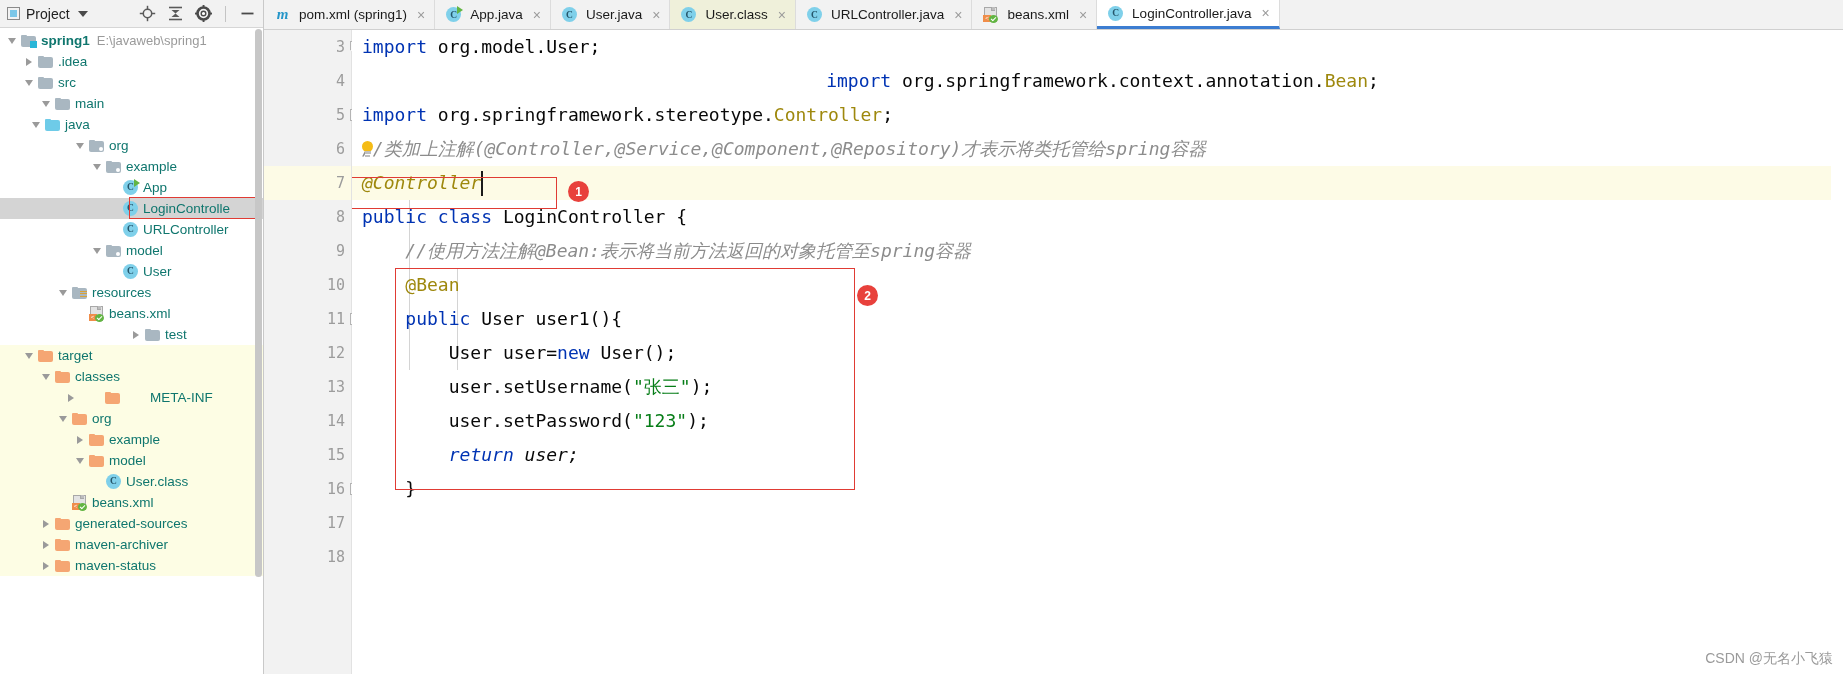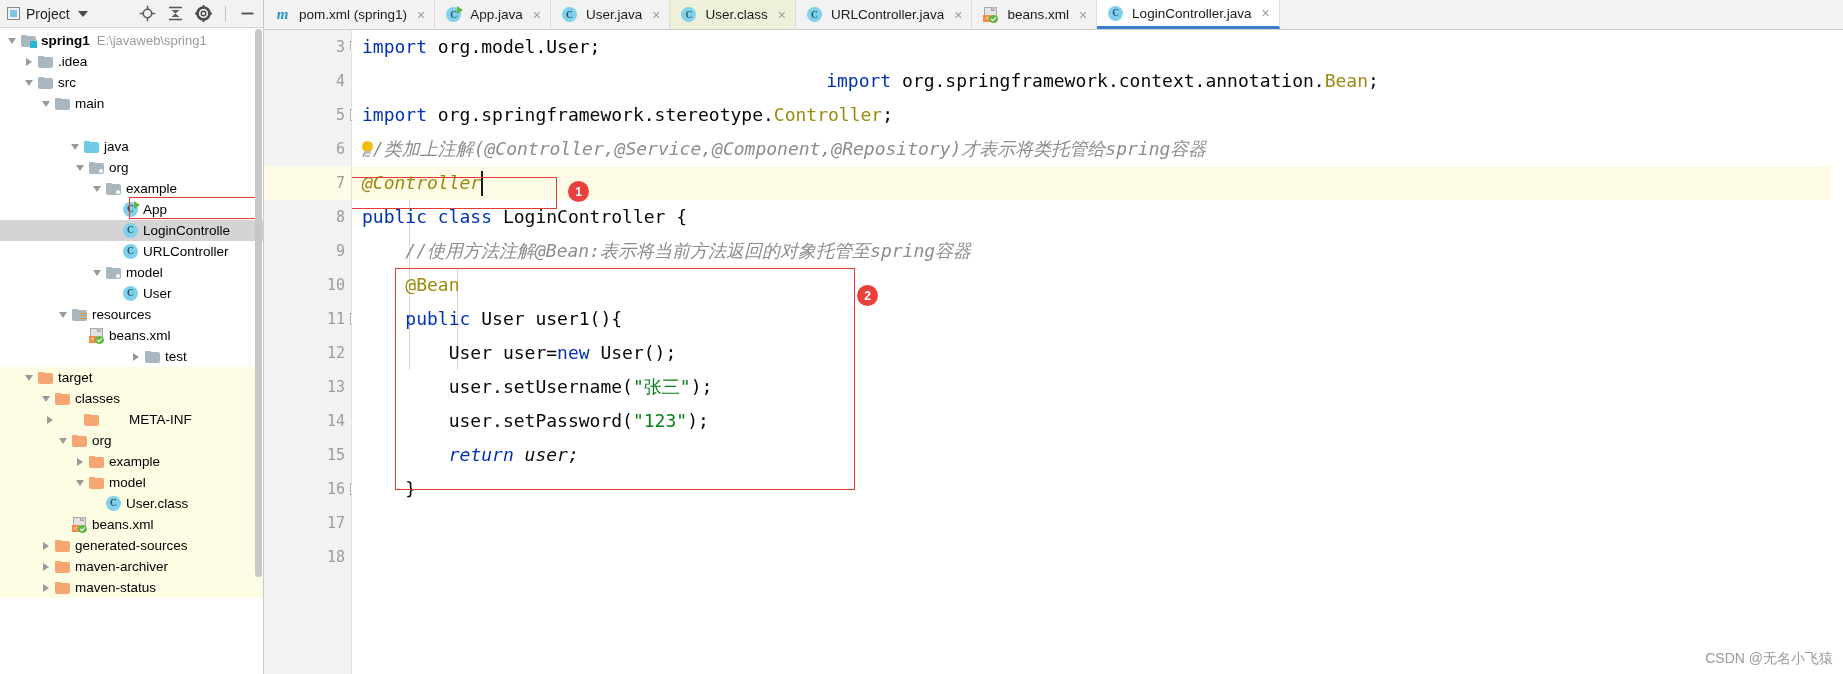--- a/index.html
+++ b/index.html
@@ -76,21 +76,21 @@
     white-space: nowrap;
     position: relative;
     cursor: default;
   }
   .trow.sel { background: #d4d4d4; }
   .trow.tgt { background: #fdfde4; }
   .arrow-box { width: 16px; min-width:16px; display:flex; align-items:center; justify-content:center; }
   .arr-r { width:0;height:0;border-top:4.5px solid transparent;border-bottom:4.5px solid transparent;border-left:6px solid #9a9a9a; }
   .arr-d { width:0;height:0;border-left:4.5px solid transparent;border-right:4.5px solid transparent;border-top:6px solid #9a9a9a; }
   .ico { width:17px; min-width:17px; height:16px; margin-right:4px; display:flex; align-items:center; justify-content:center; position:relative; }
-  .tlabel { color:#000000; }
+  .tlabel { color:#0f766e; }
   .tlabel.bold { font-weight: bold; }
   .tpath { color:#9a9a9a; margin-left:7px; font-size:13px; }
 
   
   .folder {
     width:15px;height:12px;position:relative;
   }
   .folder:before{
     content:""; position:absolute; left:0; top:1.5px; width:15px; height:10.5px;
     background:#a9b7c1; border-radius:1px 2px 2px 2px;
@@ -386,21 +386,21 @@
         </div>
         <div class="trow" style="padding-left: 38px;">
           <span class="arrow-box">
             <i class="arr-d"></i>
           </span>
           <span class="ico">
             <span class="folder"></span>
           </span>
           <span class="tlabel">main</span>
         </div>
-        <div class="trow" style="padding-left: 67px; margin-top: 22px;">
+        <div class="trow" style="padding-left: 28px;">
           <span class="arrow-box">
             <i class="arr-d"></i>
           </span>
           <span class="ico">
             <span class="folder blue"></span>
           </span>
           <span class="tlabel">java</span>
         </div>
         <div class="trow" style="padding-left: 72px;">
           <span class="arrow-box">
@@ -512,21 +512,21 @@
         </div>
         <div class="trow tgt" style="padding-left: 38px;">
           <span class="arrow-box">
             <i class="arr-d"></i>
           </span>
           <span class="ico">
             <span class="folder orange"></span>
           </span>
           <span class="tlabel">classes</span>
         </div>
-        <div class="trow tgt" style="padding-left: 42px; gap: 25px;">
+        <div class="trow tgt" style="padding-left: 63px; gap: 25px;">
           <span class="arrow-box">
             <i class="arr-r"></i>
           </span>
           <span class="ico">
             <span class="folder orange"></span>
           </span>
           <span class="tlabel">META-INF</span>
         </div>
         <div class="trow tgt" style="padding-left: 55px;">
           <span class="arrow-box">

